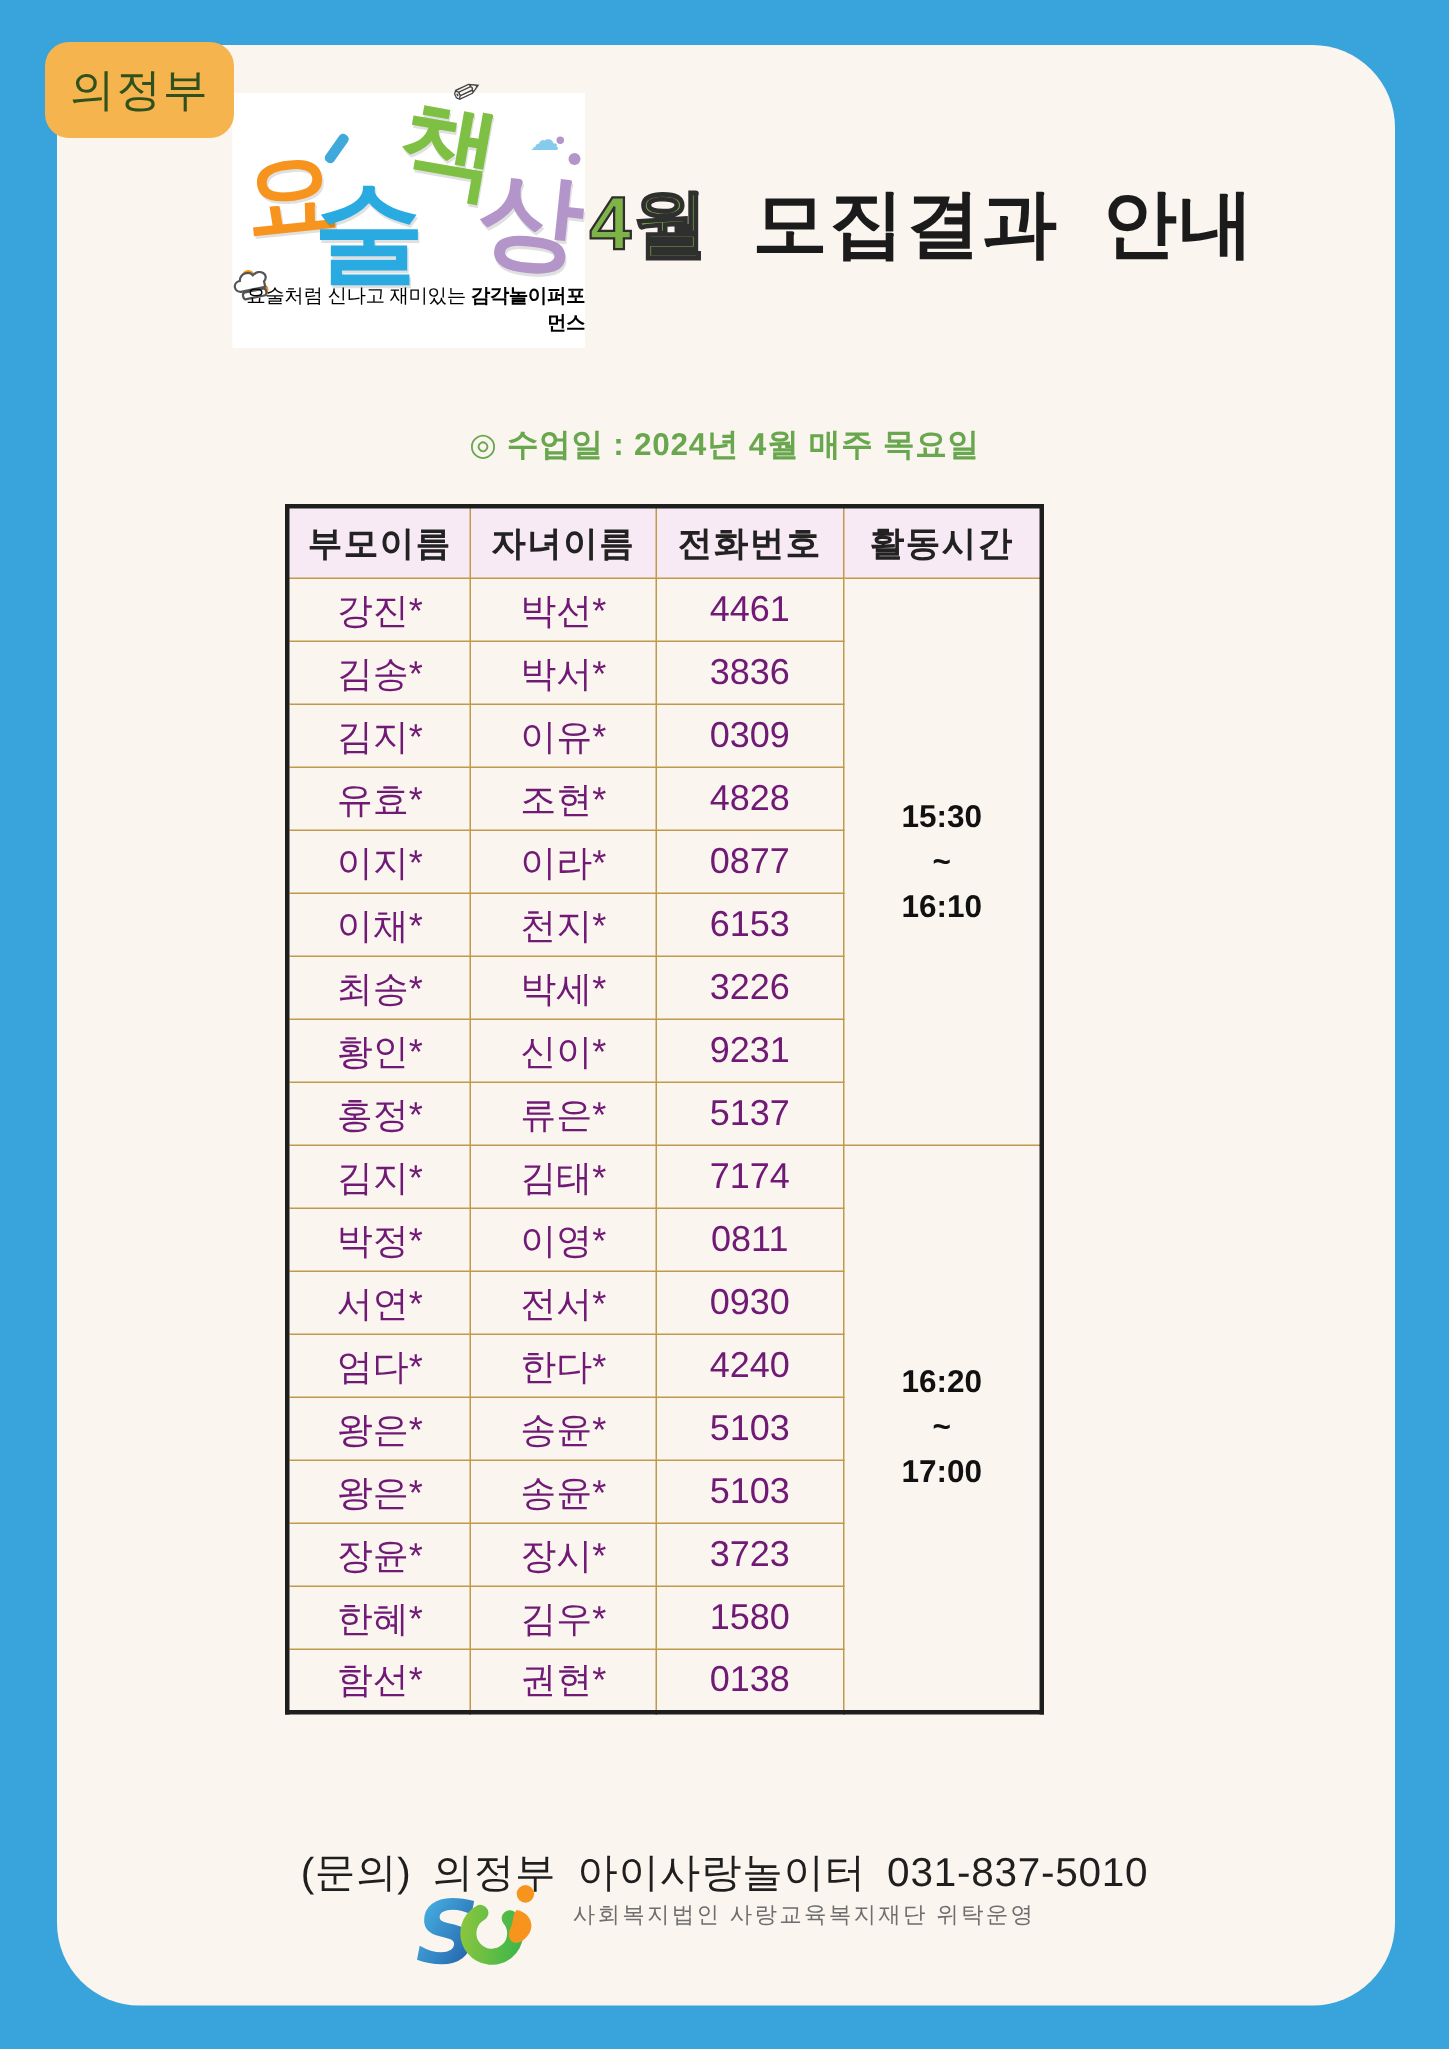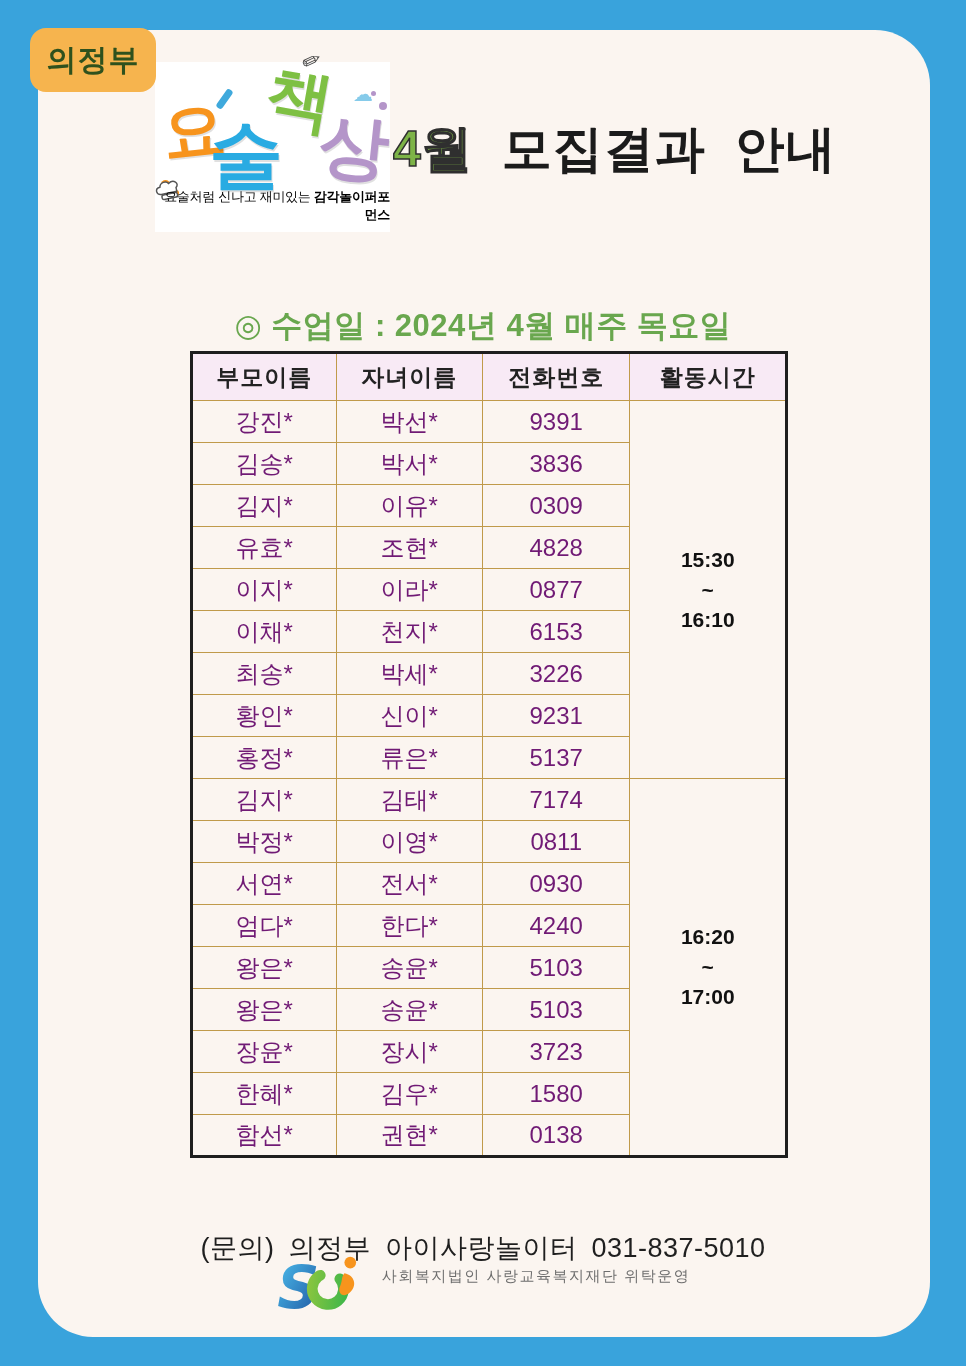--- a/index.html
+++ b/index.html
@@ -13,21 +13,21 @@
   body{
     position:relative;background:var(--frame-blue);
     font-family:"Liberation Sans","DejaVu Sans",sans-serif;color:var(--text-dark);
     overflow:hidden;
   }
   .sheet{position:absolute;left:38px;top:30px;right:36px;bottom:29px;
     background:var(--sheet-bg);border-radius:55px;}
   
   .badge{position:absolute;left:30px;top:28px;width:126px;height:64px;
     background:var(--badge-bg);border-radius:16px;display:flex;align-items:center;justify-content:center;
-    font-size:30px;font-weight:700;color:var(--badge-text);letter-spacing:1px;z-index:5;}
+    font-size:30px;font-weight:400;color:var(--badge-text);letter-spacing:1px;z-index:5;}
   
   .logo-box{position:absolute;left:155px;top:62px;width:235px;height:170px;background:#FFFFFF;z-index:4;}
   .logo-art{position:absolute;left:0;top:0;width:100%;height:140px;}
   .lchar{position:absolute;font-weight:800;line-height:1;text-shadow:1px 2px 0 rgba(0,0,0,.12);}
   .lc0{left:8px;top:38px;font-size:62px;transform:rotate(-6deg);}
   .lc1{left:54px;top:56px;font-size:74px;}
   .lc2{left:112px;top:4px;font-size:66px;transform:rotate(10deg);}
   .lc3{left:164px;top:50px;font-size:70px;transform:rotate(6deg);}
   .deco{position:absolute;line-height:1;}
   .pencil{left:148px;top:-12px;font-size:22px;color:#444;transform:rotate(-70deg);}
@@ -41,24 +41,24 @@
   .hat{position:absolute;left:-2px;top:116px;transform:rotate(-12deg);}
   .logo-subtitle{position:absolute;left:0;bottom:8px;width:100%;text-align:right;
     font-size:13px;color:#000000;letter-spacing:-.3px;}
   .logo-subtitle b{font-weight:800;}
   
   .main-title{position:absolute;left:393px;top:116px;font-size:50px;font-weight:800;
     letter-spacing:1px;word-spacing:14px;white-space:nowrap;z-index:4;}
   .main-title .month{color:var(--title-green);-webkit-text-stroke:1.5px #2f2f2f;}
   .main-title .rest{color:#1B1B1B;}
   
-  .schedule{position:absolute;left:0;top:305px;width:100%;text-align:center;
-    font-size:31px;font-weight:600;color:var(--schedule-green);letter-spacing:.5px;}
-  
-  .table-wrap{position:absolute;left:190px;top:351px;width:598px;}
+  .schedule{position:absolute;left:0;top:282px;width:100%;text-align:center;
+    font-size:21px;font-weight:600;color:var(--schedule-green);letter-spacing:.5px;}
+  
+  .table-wrap{position:absolute;left:190px;top:336px;width:506px;}
   table{width:100%;border-collapse:collapse;border:3px solid var(--border-dark);}
   th,td{border:1px solid var(--border-gold);text-align:center;vertical-align:middle;}
   th{height:48px;background:var(--header-pink);font-size:23px;font-weight:800;color:#222;letter-spacing:1px;}
   td{height:42px;font-size:24px;color:#701a75;background:var(--sheet-bg);}
   td.time-cell{font-size:21px;font-weight:700;color:#111;}
   td.time-cell div{margin:6px 0;}
   
   .contact{position:absolute;left:0;top:1186px;width:100%;text-align:center;
     font-size:27px;font-weight:500;color:#1F1F1F;letter-spacing:.5px;word-spacing:6px;margin-top:44px;}
   
@@ -117,21 +117,21 @@
         <th>부모이름</th>
         <th>자녀이름</th>
         <th>전화번호</th>
         <th>활동시간</th>
       </tr>
     </thead>
     <tbody>
         <tr>
           <td>강진*</td>
           <td>박선*</td>
-          <td>9391</td>
+          <td>4461</td>
           <td rowspan="9" class="time-cell">
             <div>15:30</div>
             <div>~</div>
             <div>16:10</div>
           </td>
         </tr>
         <tr>
           <td>김송*</td>
           <td>박서*</td>
           <td>3836</td>

